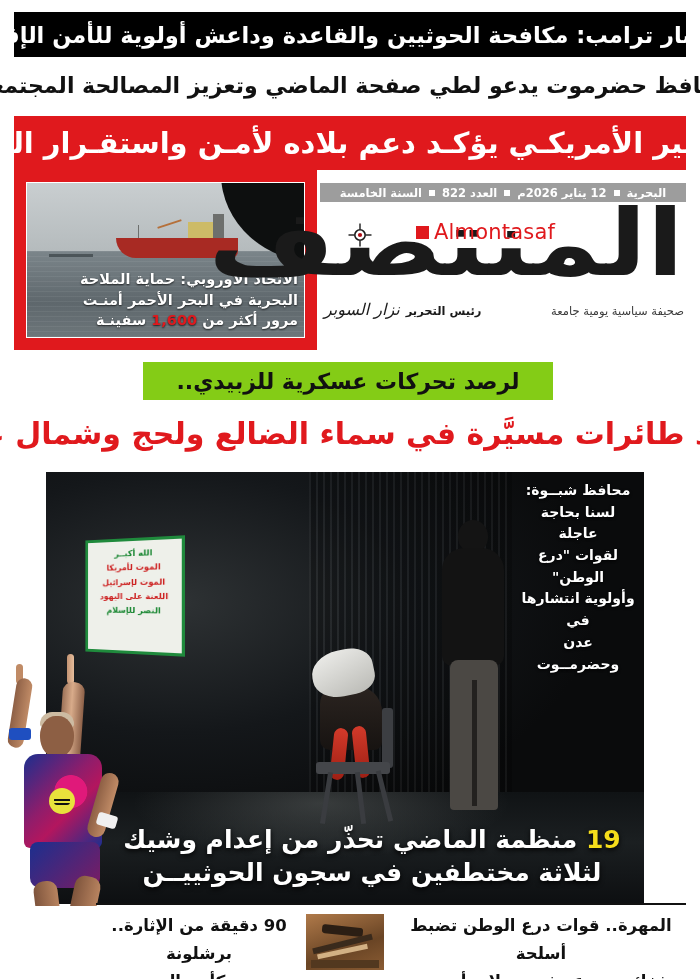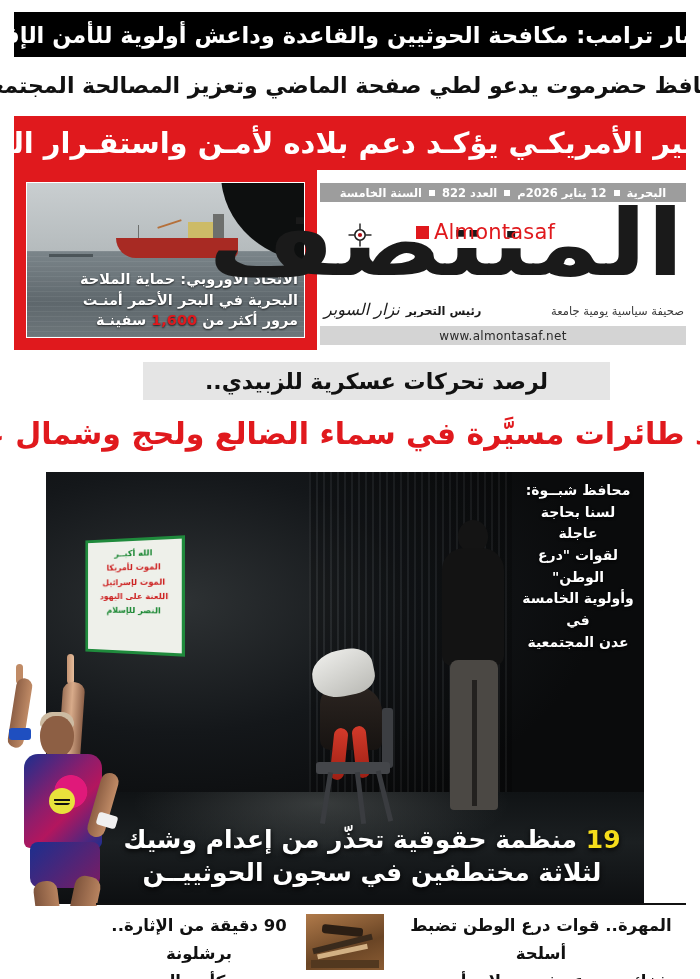--- a/index.html
+++ b/index.html
@@ -254,22 +254,22 @@
     display: flex; align-items: center; justify-content: center;
     font-size: 12px;
     direction: ltr;
     letter-spacing: 0.3px;
   }
 
   
   .kicker {
     position: absolute;
     left: 143px; top: 362px;
-    width: 467px; height: 38px;
-    background: #e5e5e5;
+    width: 410px; height: 38px;
+    background: #84cc16;
     color: #111111;
     display: flex; align-items: center; justify-content: center;
     direction: rtl;
     font-size: 22px;
     font-weight: bold;
     white-space: nowrap;
   }
   .main-hl {
     position: absolute;
     left: 14px; top: 405px;
@@ -705,21 +705,20 @@
       </div>
     </div>
 
     <div class="mh-sub">صحيفة سياسية يومية جامعة</div>
 
     <div class="mh-editor">
       <span class="lab">رئيس التحرير</span>
       <span class="name">نزار السوبر</span>
     </div>
 
-    <div class="site-bar">www.almontasaf.net</div>
   </div>
 
   <div class="kicker">لرصد تحركات عسكرية للزبيدي..</div>
 
   <div class="main-hl">رصد طائرات مسيَّرة في سماء الضالع ولحج وشمال عدن</div>
 
   <div class="main-photo">
     <div class="mp-wall"></div>
     <div class="mp-curtain"></div>
     <div class="mp-floor"></div>
@@ -753,27 +752,27 @@
     <div class="guard">
       <div class="guard-head"></div>
       <div class="guard-torso"></div>
       <div class="guard-legs"></div>
     </div>
 
     <div class="quote-box">
       <div>محافظ شبــوة:</div>
       <div>لسنا بحاجة عاجلة</div>
       <div>لقوات "درع الوطن"</div>
-      <div>وأولوية الخامسة في</div>
-      <div>عدن المجتمعية</div>
+      <div>وأولوية انتشارها في</div>
+      <div>عدن وحضرمــوت</div>
     </div>
 
     <div class="photo-hl">
       <span class="num">19</span>
-      <span>منظمة حقوقية تحذّر من إعدام وشيك</span><br>
+      <span>منظمة الماضي تحذّر من إعدام وشيك</span><br>
       <span>لثلاثة مختطفين في سجون الحوثييــن</span>
     </div>
   </div>
 
   <div class="baller">
     <div class="b-finger"></div>
     <div class="b-arm-up"></div>
     <div class="b-wrist"></div>
     <div class="b-hair"></div>
     <div class="b-head"></div>

